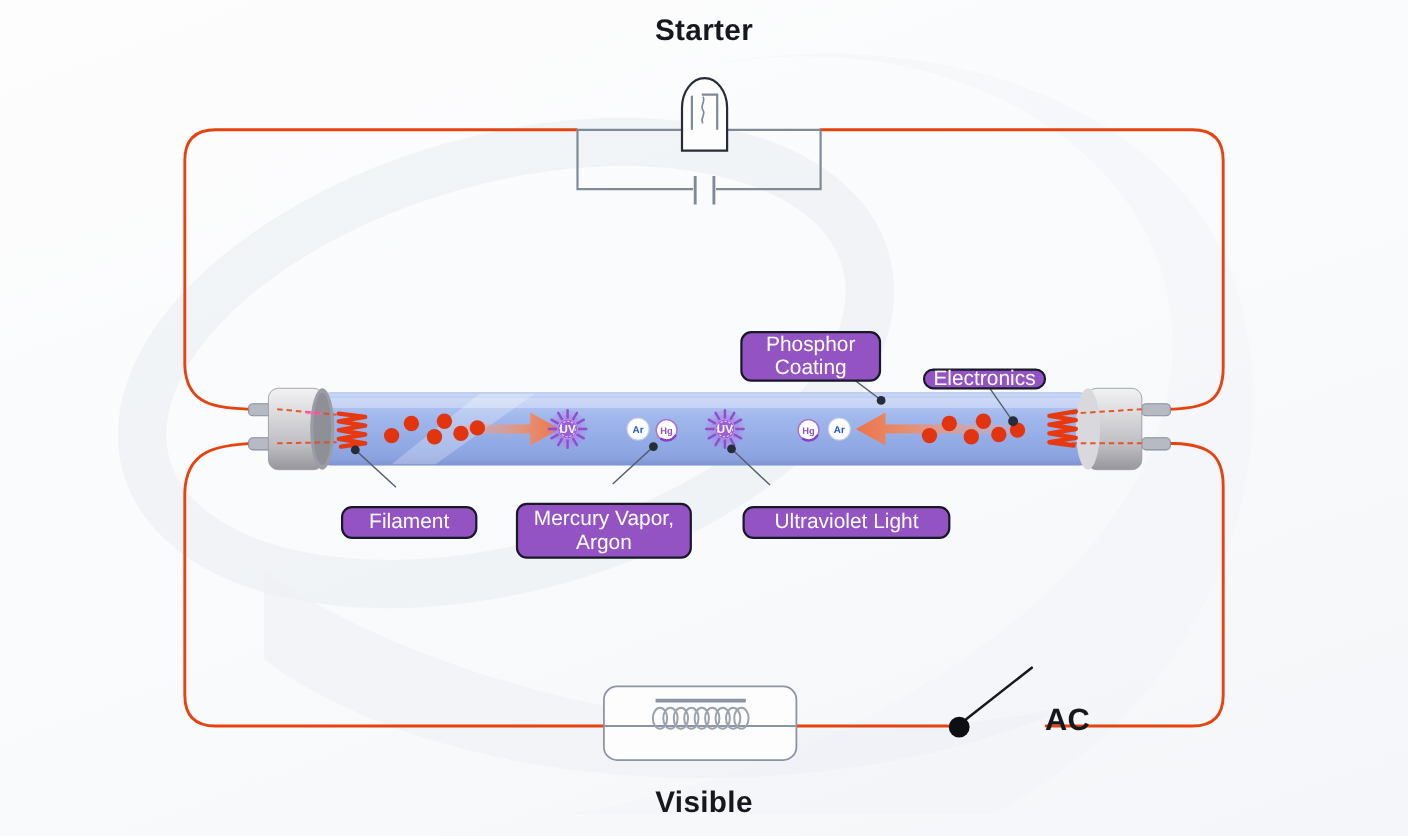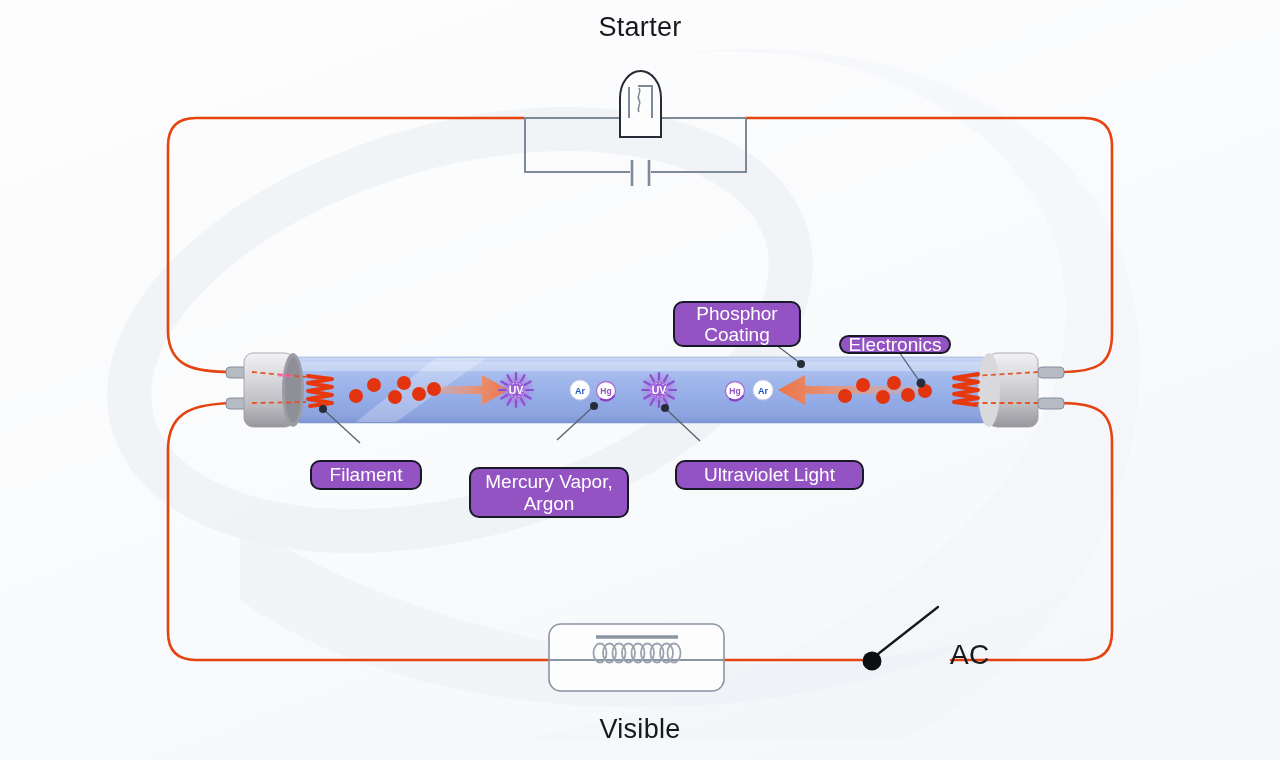--- a/index.html
+++ b/index.html
@@ -3,39 +3,39 @@
 <meta charset="utf-8">
 <style>
   html,body{margin:0;padding:0;}
   body{font-family:"Liberation Sans",sans-serif;}
   .stage{
     position:relative;width:1280px;height:760px;overflow:hidden;
     background:linear-gradient(160deg,#fdfdfe 0%,#fafbfc 45%,#f4f6f9 100%);
   }
   .stage svg{position:absolute;left:0;top:0;}
   .big-label{
-    position:absolute;color:#16181d;font-size:27px;font-weight:400;
+    position:absolute;color:#16181d;font-size:27px;font-weight:700;
     white-space:nowrap;letter-spacing:.3px;
   }
   .centered{left:50%;transform:translateX(-50%);}
   .visible-light{
     position:absolute;left:50%;transform:translateX(-50%);top:516px;
     font-size:28px;font-weight:bold;font-style:italic;color:#9c5eac;
     letter-spacing:.6px;white-space:nowrap;
   }
   .badge{
     position:absolute;background:#9353c3;border:2px solid #181827;
     border-radius:10px;color:#ffffff;font-size:19px;line-height:1.13;
     display:flex;align-items:center;justify-content:center;text-align:center;
     box-sizing:border-box;padding:2px 6px;margin-top:18px;
   }
   .badge-phosphor{left:673px;top:283px;width:128px;height:46px;}
   .badge-electronics{left:839px;top:317px;width:112px;height:19px;}
-  .badge-filament{left:310px;top:442px;width:112px;height:30px;}
-  .badge-mercury{left:469px;top:449px;width:160px;height:51px;}
+  .badge-filament{left:310px;top:442px;width:124px;height:30px;}
+  .badge-mercury{left:469px;top:439px;width:160px;height:51px;}
   .badge-ultraviolet{left:675px;top:442px;width:189px;height:30px;}
 </style>
 </head>
 <body>
 
 <div class="stage">
 
   <svg width="1280" height="760" viewBox="0 0 1280 760">
     <defs>
       <linearGradient id="tubeGrad" x1="0" y1="357" x2="0" y2="423" gradientUnits="userSpaceOnUse">

